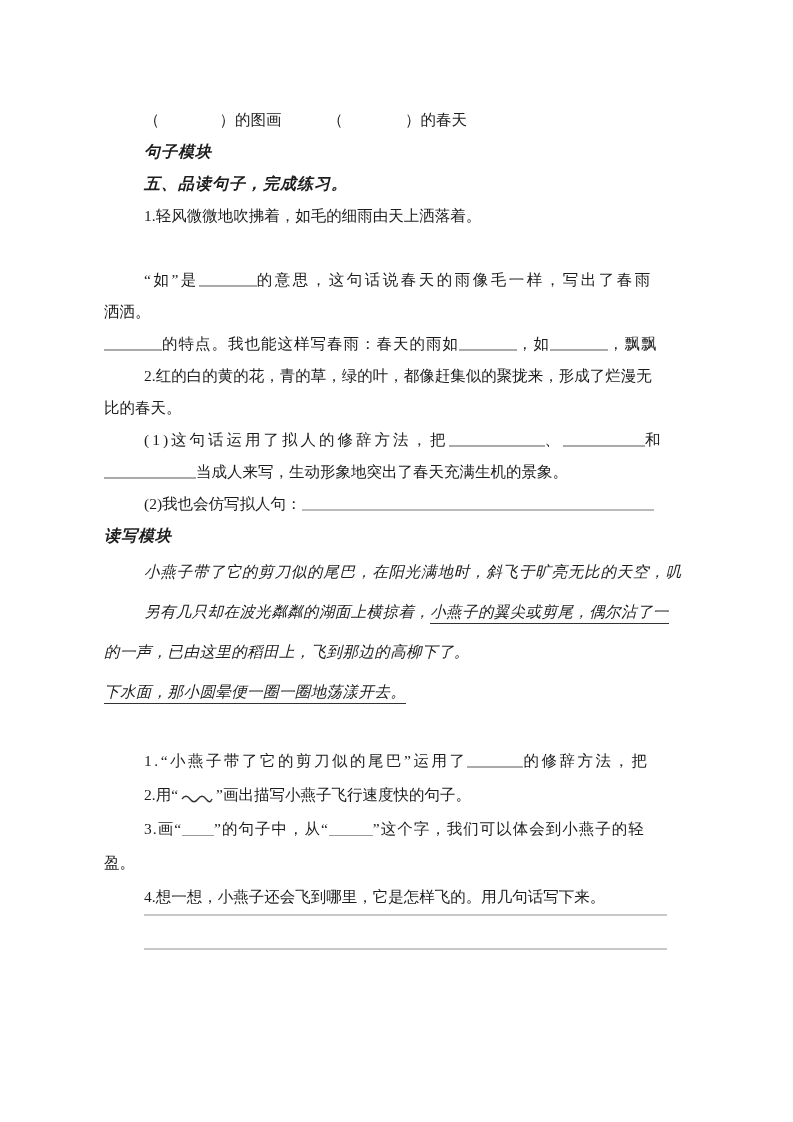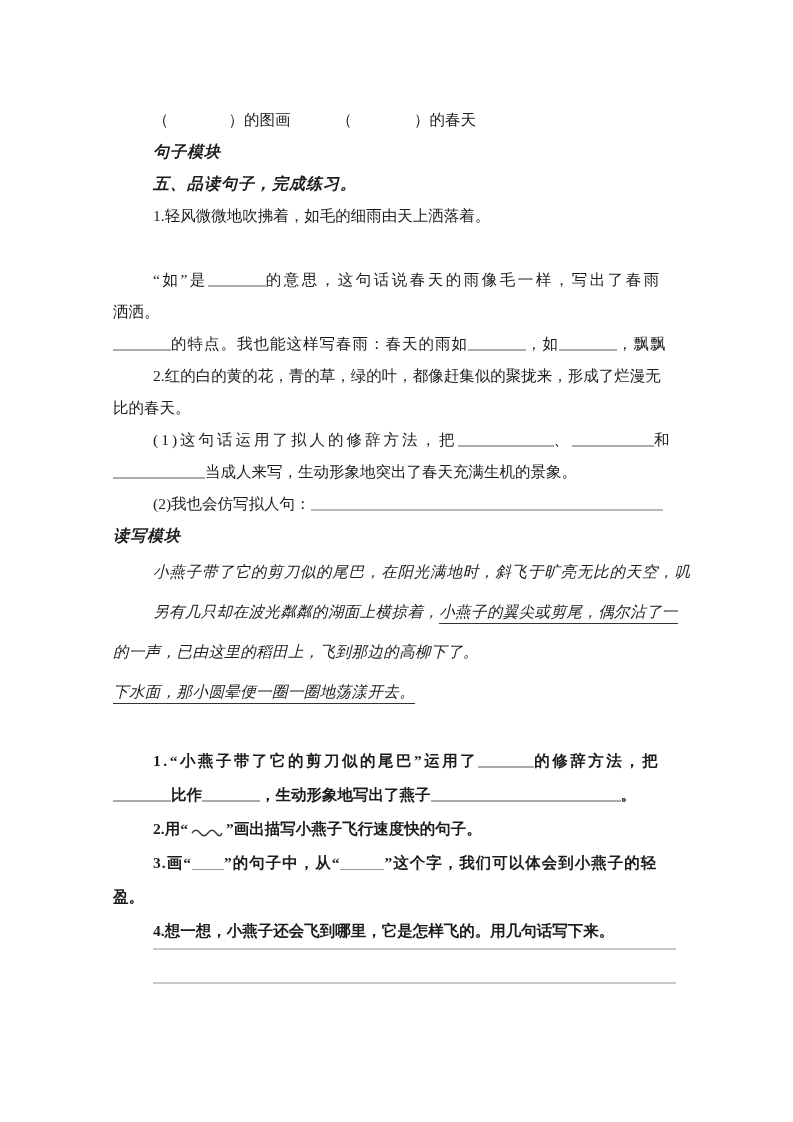--- a/index.html
+++ b/index.html
@@ -6,24 +6,24 @@
   html,body { background:#ffffff; }
   .page {
     position:relative;
     width:793px; height:1122px;
     background:#ffffff;
     overflow:hidden;
     font-family:"Liberation Serif","DejaVu Serif",serif;
     color:#1c1c1c;
   }
   .content {
-    position:absolute; left:113px; top:104px; width:563px;
+    position:absolute; left:104px; top:104px; width:563px;
   }
   .line { height:32px; line-height:32px; font-size:15.5px; white-space:nowrap; }
-  .q    { height:34px; line-height:34px;font-weight:bold; }
+  .q    { height:34px; line-height:34px; }
   .kai  { height:40px; line-height:40px; font-style:italic; letter-spacing:0.4px; }
   .indent { padding-left:40px; }
   .heading {
     font-family:"Liberation Sans","DejaVu Sans",sans-serif;
     font-weight:700; letter-spacing:1px; font-size:16px;font-style:italic;
   }
   .ls1  { letter-spacing:1px; }
   .ls25 { letter-spacing:2.5px;margin-top:32px; }
   .ls3  { letter-spacing:3px; }
   .blank {
@@ -110,23 +110,20 @@
     <div class="line kai">
       <span>的一声，已由这里的稻田上，飞到那边的高柳下了。</span>
     </div>
     <div class="line kai">
       <span class="u">下水面，那小圆晕便一圈一圈地荡漾开去。</span>
     </div>
 
     <div class="line q indent ls25">
       <span>1.“小燕子带了它的剪刀似的尾巴”运用了</span><span class="blank" style="width:56px"></span><span>的修辞方法，把</span>
     </div>
-    <div class="line q">
-      <span class="blank" style="width:58px"></span><span>比作</span><span class="blank" style="width:58px"></span><span>，生动形象地写出了燕子</span><span class="blank" style="width:190px"></span><span>。</span>
-    </div>
 
     <div class="line q indent">
       <span>2.用“</span><svg class="wave-icon" width="34" height="12" viewBox="0 0 34 12">
           <path d="M2 8 Q6 2.5 10 8 T18 8 T26 8 T32 8" stroke="#333333" fill="none" stroke-width="1.3"></path>
         </svg><span>”画出描写小燕子飞行速度快的句子。</span>
     </div>
 
     <div class="line q indent ls1">
       <span>3.画“</span><span class="blank thin" style="width:32px"></span><span>”的句子中，从“</span><span class="blank thin" style="width:44px"></span><span>”这个字，我们可以体会到小燕子的轻</span>
     </div>

